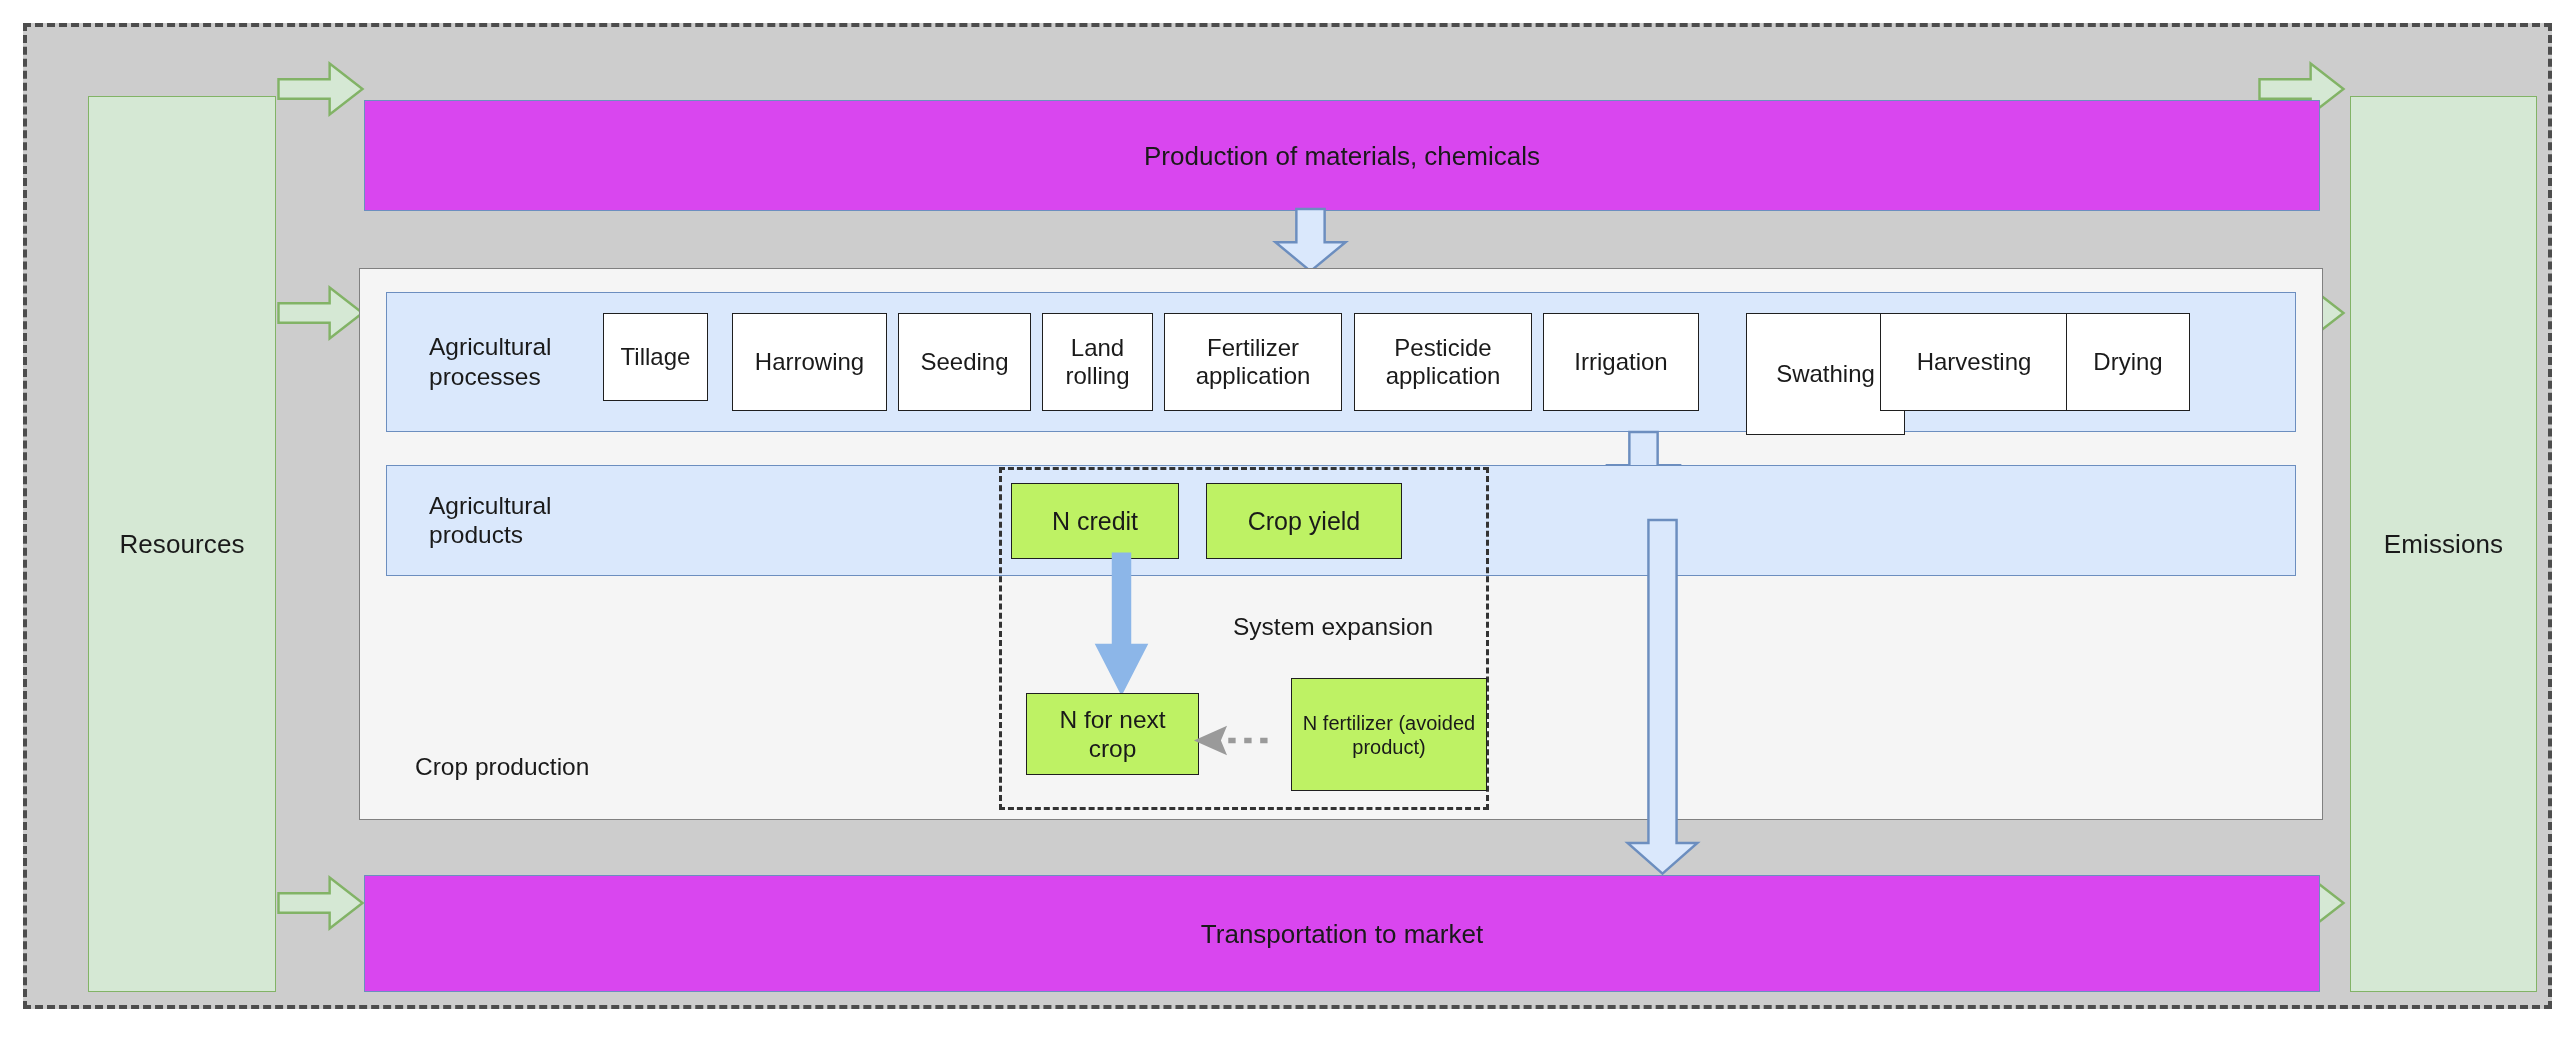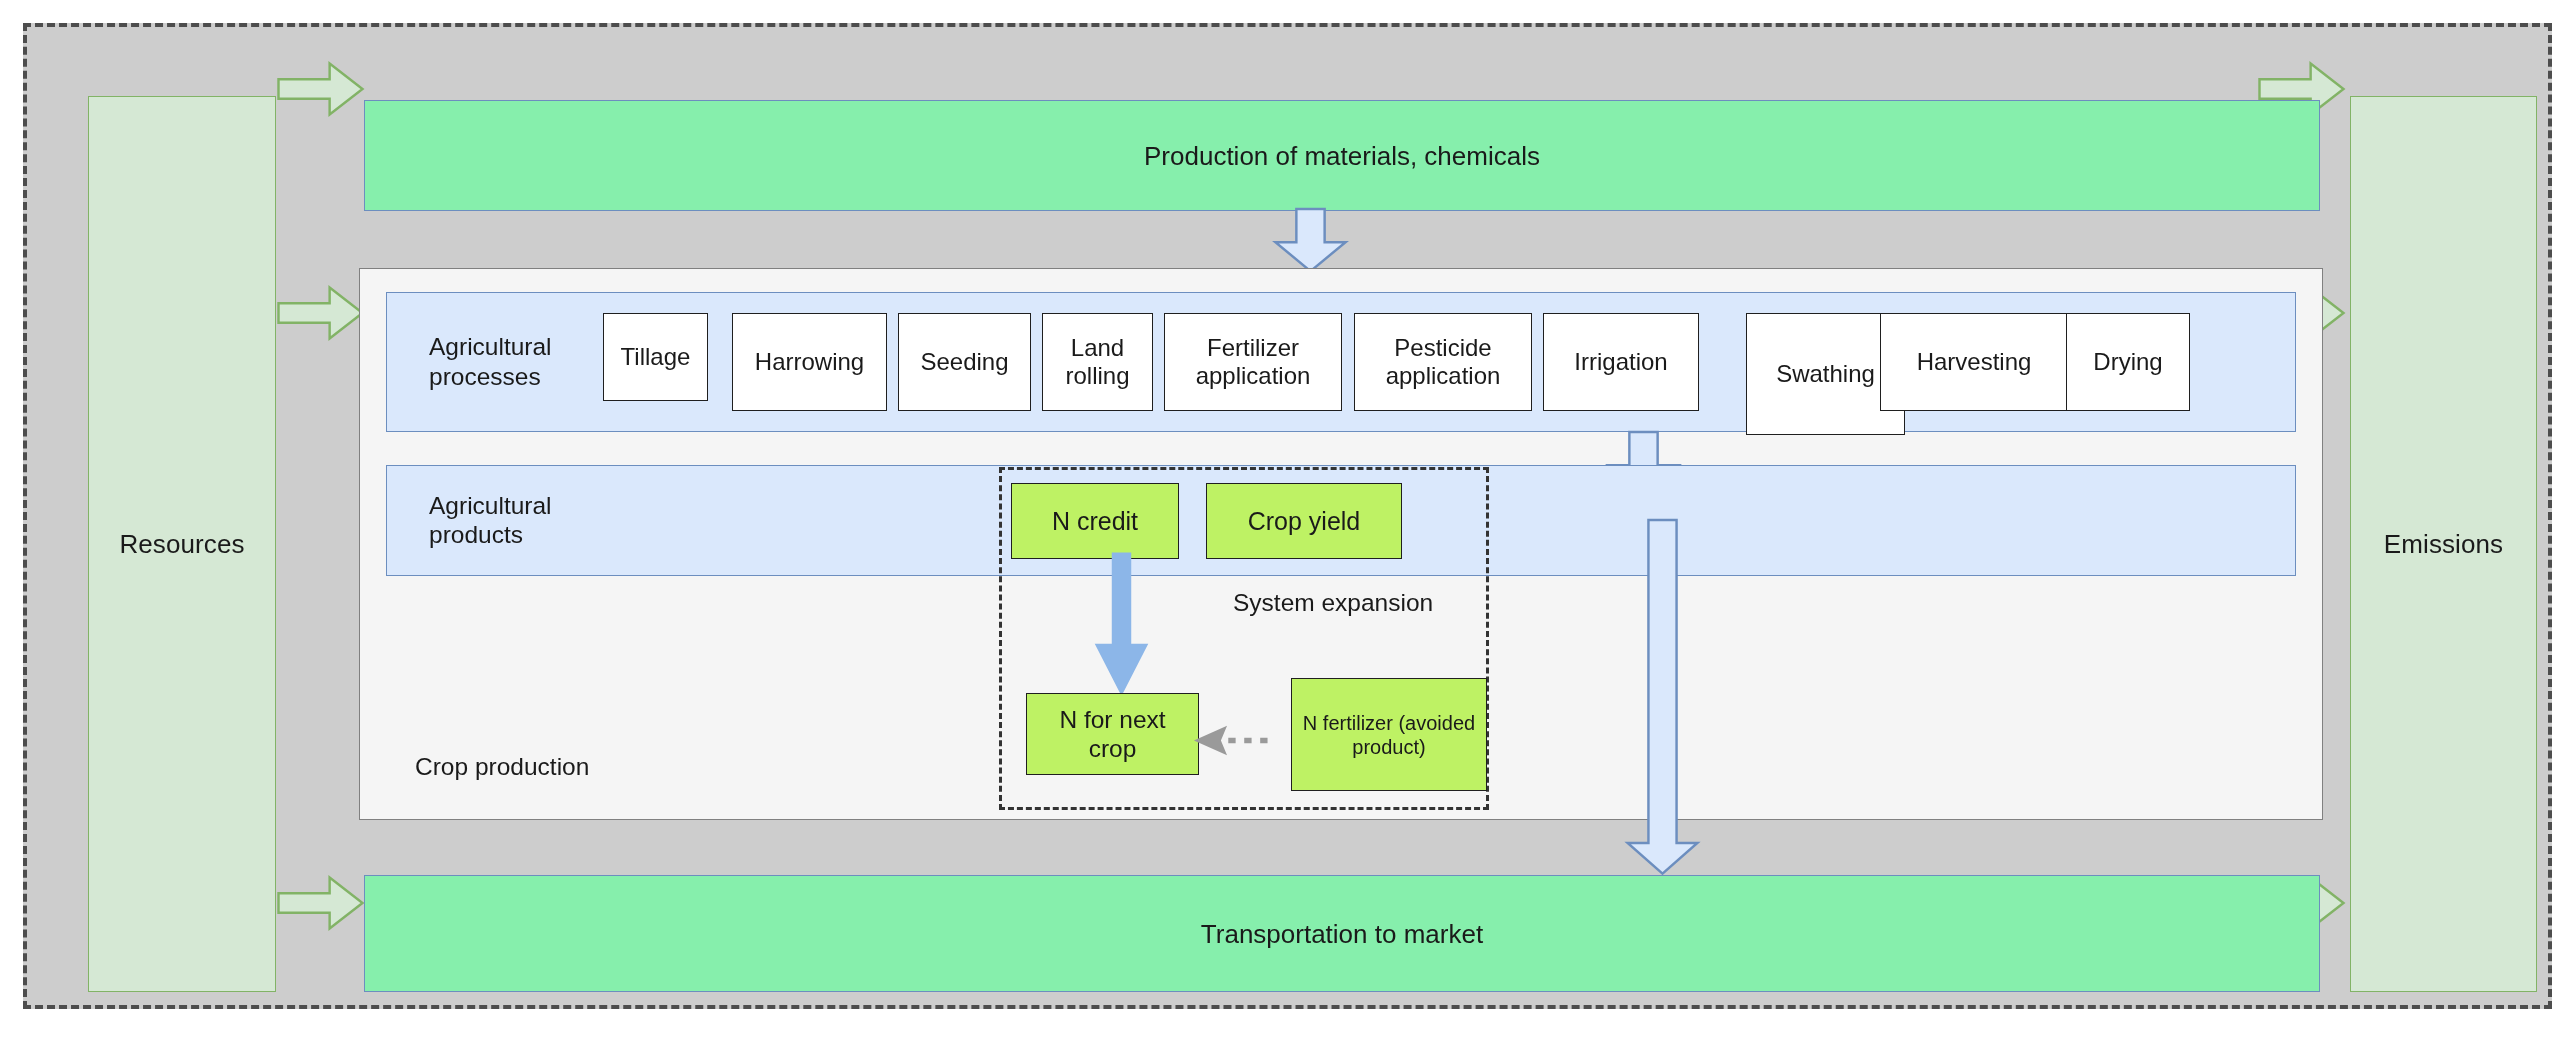--- a/index.html
+++ b/index.html
@@ -36,21 +36,21 @@
   #resources-column { left: 61px;  top: 69px; width: 188px; height: 896px; }
   #emissions-column { left: 2323px; top: 69px; width: 187px; height: 896px; }
 
   
   .green-arrow { position: absolute; }
   .green-arrow svg { display: block; overflow: visible; }
 
   
   .blue-bar {
     position: absolute;
-    background: #86efac;
+    background: #d946ef;
     border: 1.8px solid #6c8ebf;
   }
   .blue-bar .bar-centered-label {
     position: absolute;
     left: 0; right: 0; top: 50%;
     transform: translateY(-50%);
     text-align: center;
     font-size: 26px;
     color: #1a1a1a;
   }
@@ -125,21 +125,21 @@
   
   #system-expansion-box {
     position: absolute;
     left: 972px; top: 440px;
     width: 490px; height: 343px;
     border: 3.1px dashed #333333;
     background: transparent;
   }
   #system-expansion-label {
     position: absolute;
-    left: 1206px; top: 562px;
+    left: 1206px; top: 586px;
     font-size: 24.5px;
     color: #1a1a1a;
     white-space: nowrap;
   }
 
   
   .blue-connector { position: absolute; }
   .blue-connector svg { display: block; overflow: visible; }
 
   

